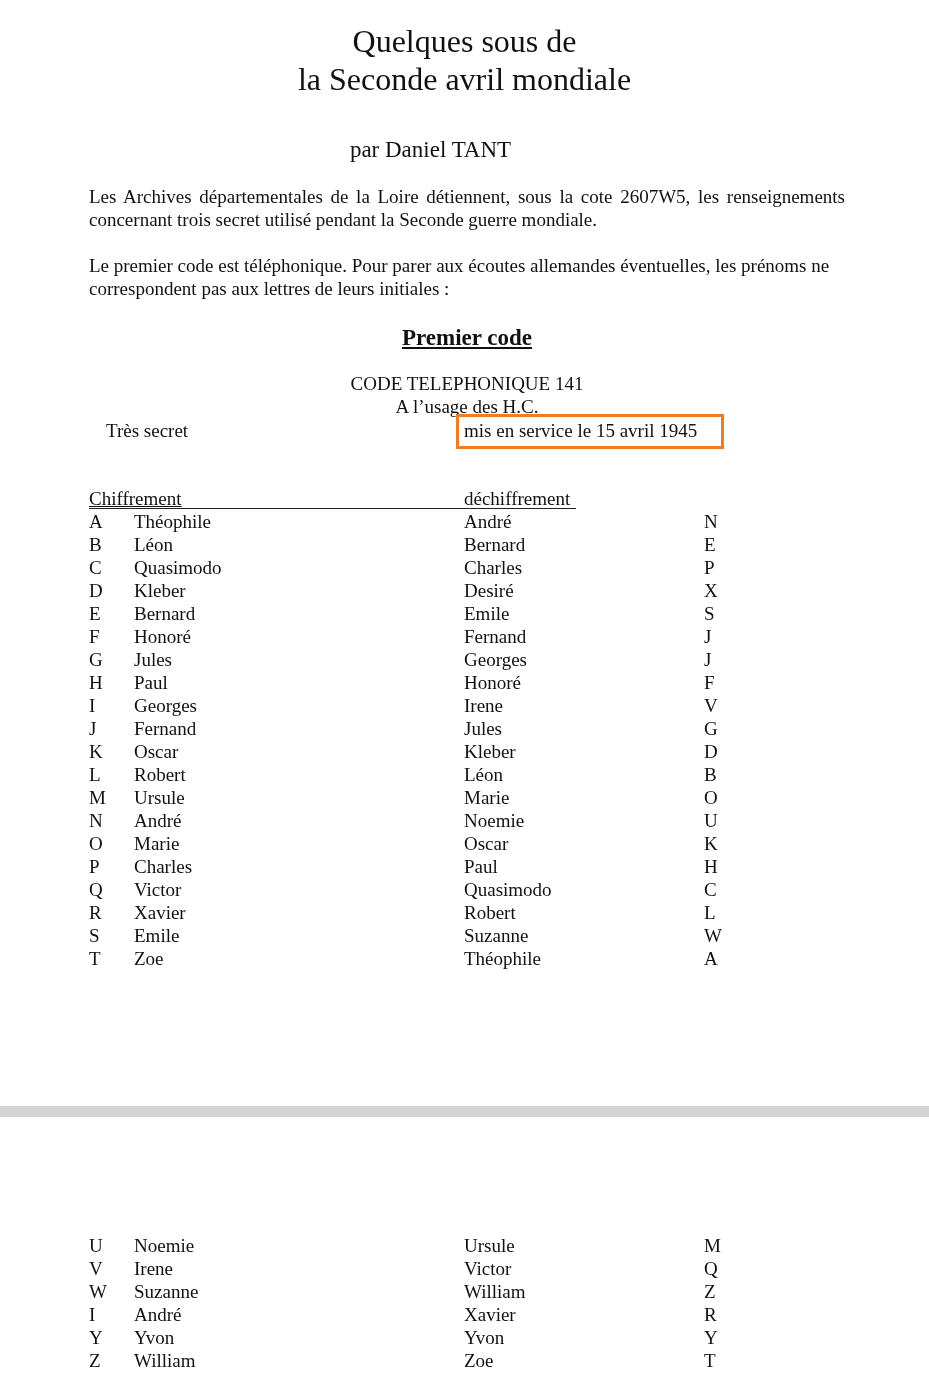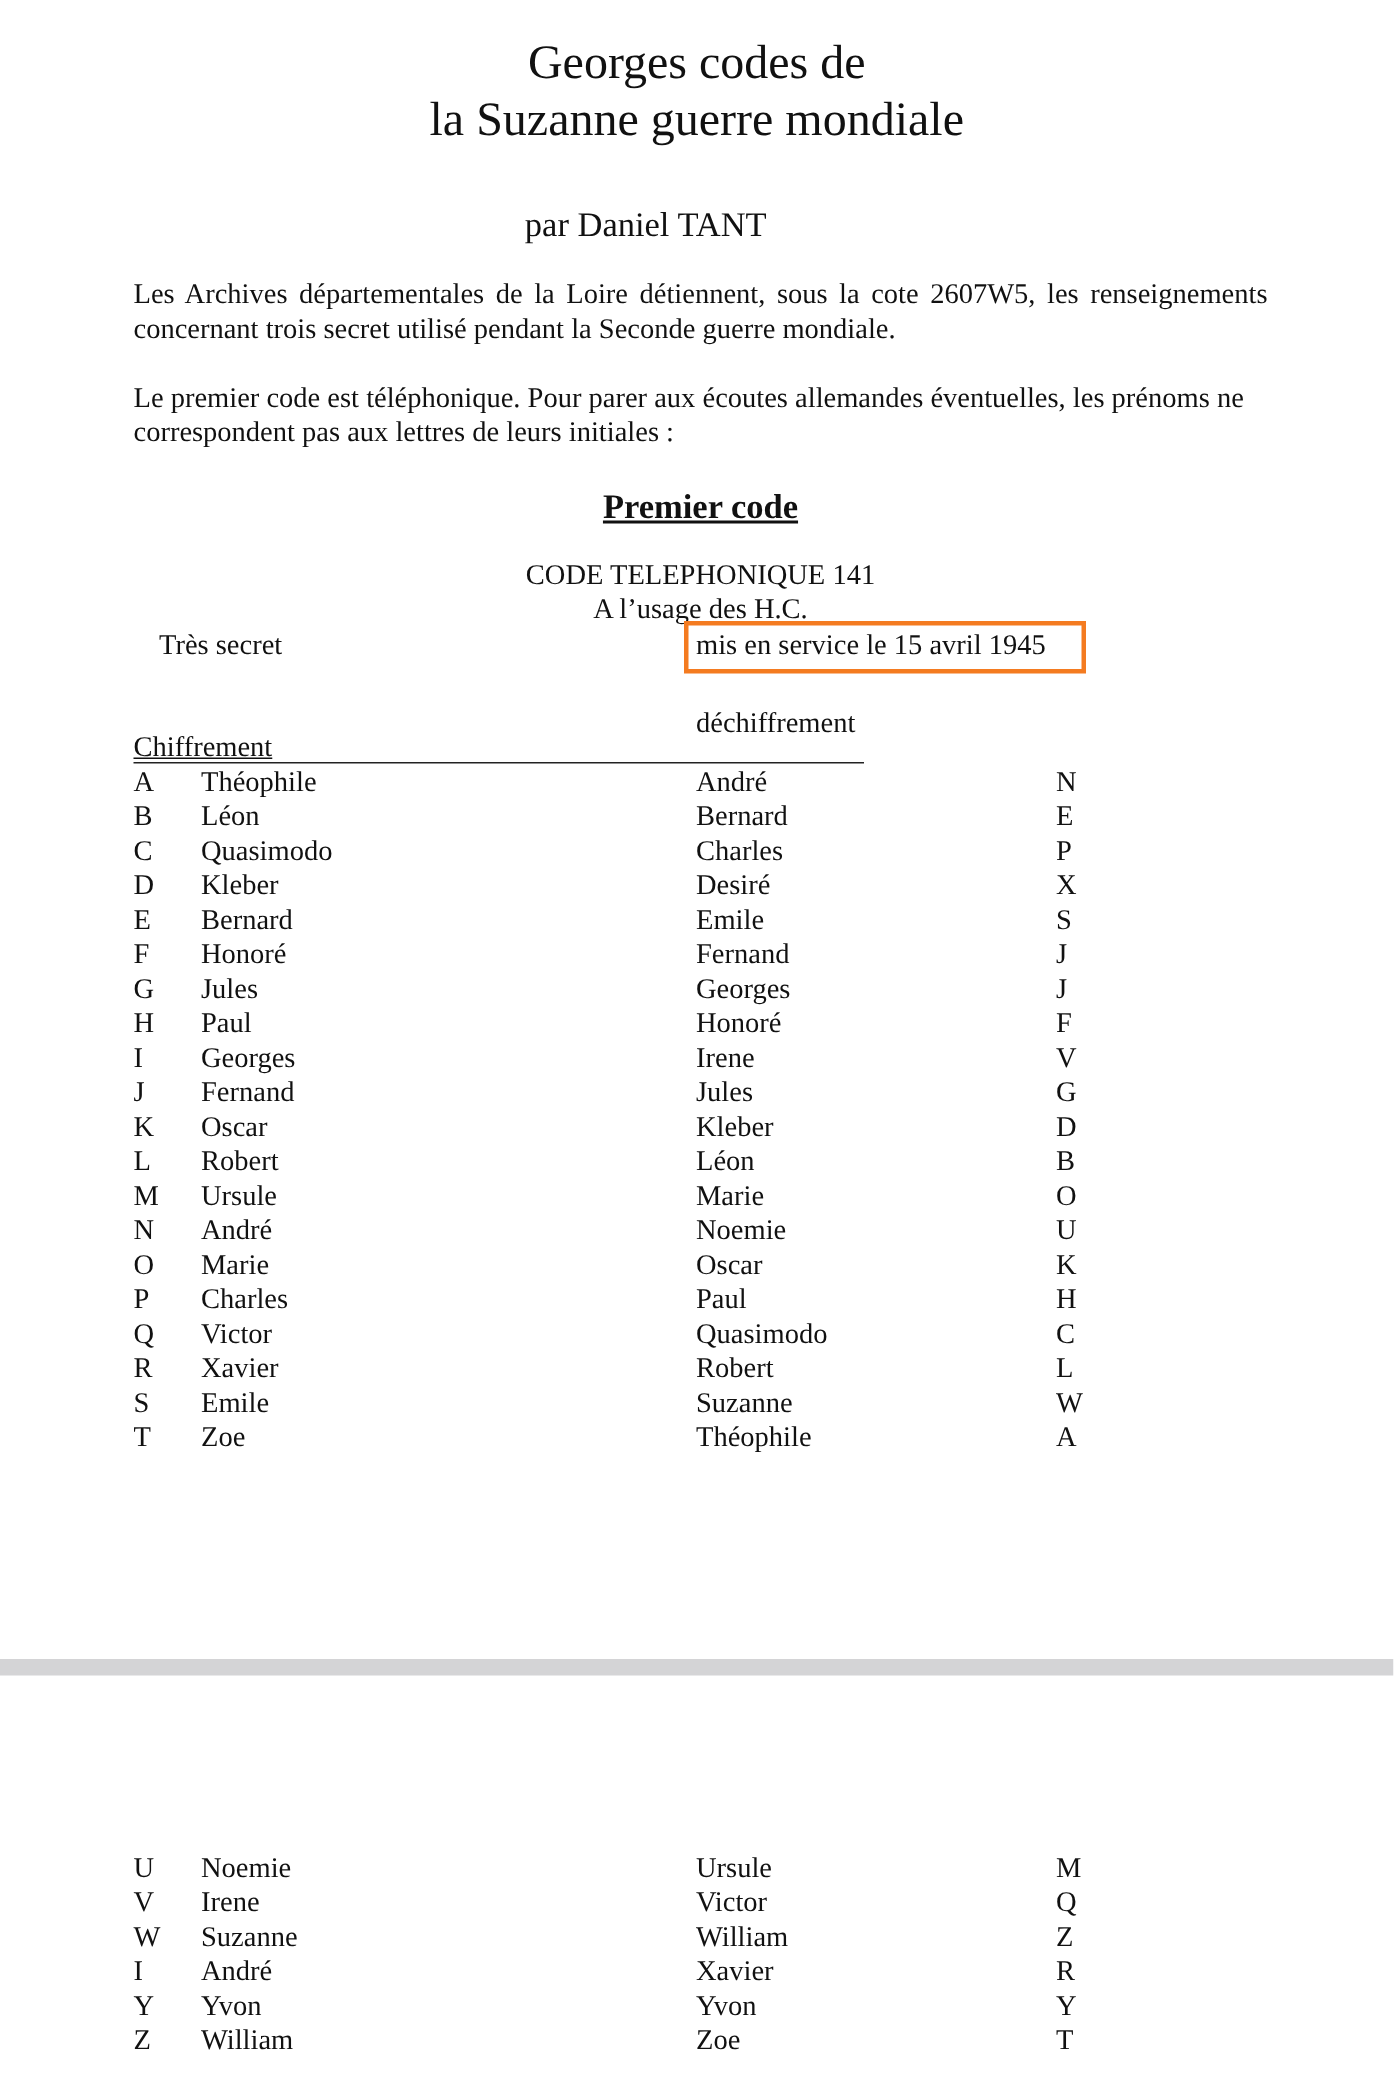--- a/index.html
+++ b/index.html
@@ -59,40 +59,40 @@
     .d-name { left: 464px; }
     .d-letter { left: 704px; }
     .page-sep {
       position: absolute; left: 0; top: 1106px; width: 929px; height: 11px;
       background: #d4d4d6;
     }
   </style>
 </head>
 <body>
 
-<div class="abs title" style="top:22px;">Georges codes de</div>
-<div class="abs title" style="top:60px;">la Suzanne guerre mondiale</div>
+<div class="abs title" style="top:22px;">Quelques sous de</div>
+<div class="abs title" style="top:60px;">la Seconde avril mondiale</div>
 
 <div class="abs author" style="top:137px;">par Daniel TANT</div>
 
 <div class="abs para justify" style="top:185px;">Les Archives départementales de la Loire détiennent, sous la cote 2607W5, les renseignements concernant trois secret utilisé pendant la Seconde guerre mondiale.</div>
 <div class="abs para" style="top:254px;">Le premier code est téléphonique. Pour parer aux écoutes allemandes éventuelles, les prénoms ne correspondent pas aux lettres de leurs initiales :</div>
 
 <div class="abs section-title" style="top:325px;">Premier code</div>
 
 <div class="abs center-line" style="top:373px;">CODE TELEPHONIQUE 141</div>
 <div class="abs center-line" style="top:396px;">A l’usage des H.C.</div>
 
 <div class="abs txt" style="left:106px; top:419px;">Très secret</div>
 
 <div class="abs highlight-box"></div>
 <div class="abs txt" style="left:464px; top:419px;text-align:center;">mis en service le 15 avril 1945</div>
 
 <div class="abs txt" style="left:89px; top:487px;text-decoration:underline;">Chiffrement</div>
-<div class="abs txt" style="left:464px; top:471px;">déchiffrement</div>
+<div class="abs txt" style="left:464px; top:487px;">déchiffrement</div>
 <div class="abs header-rule"></div>
 
 <div id="table-page1">
     <div class="code-row" style="top: 510px;">
       <span class="c-letter">A</span>
       <span class="c-name">Théophile</span>
       <span class="d-name">André</span>
       <span class="d-letter">N</span>
     </div>
     <div class="code-row" style="top: 533px;">

